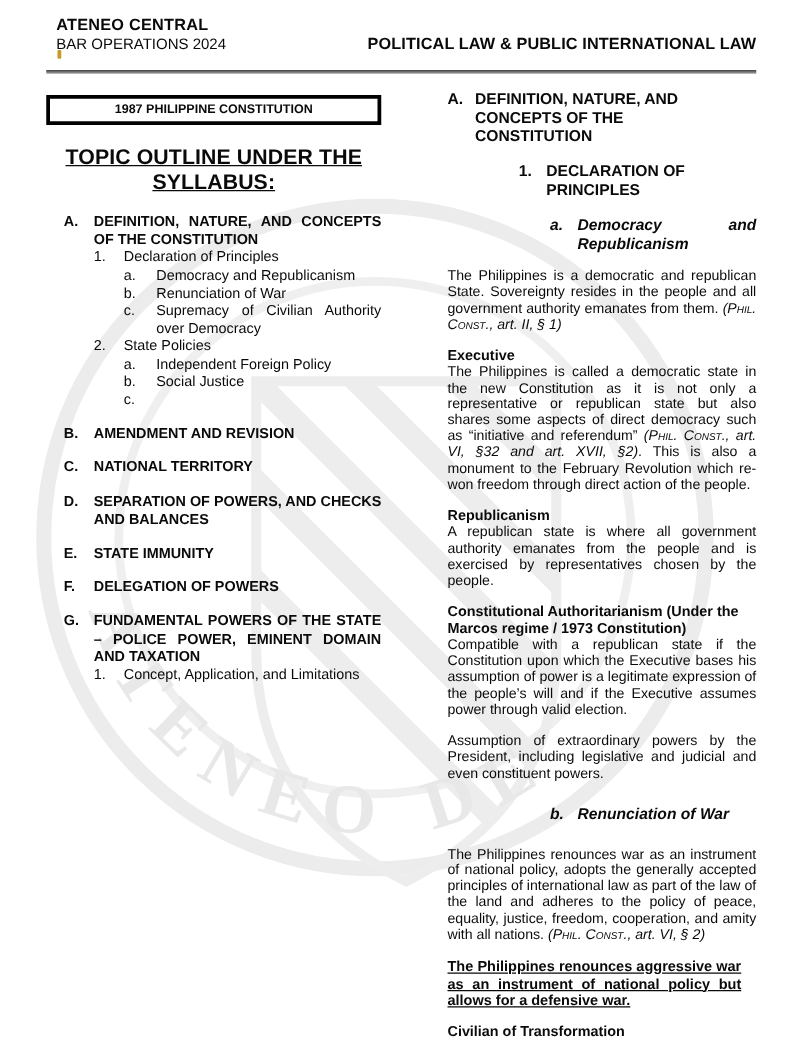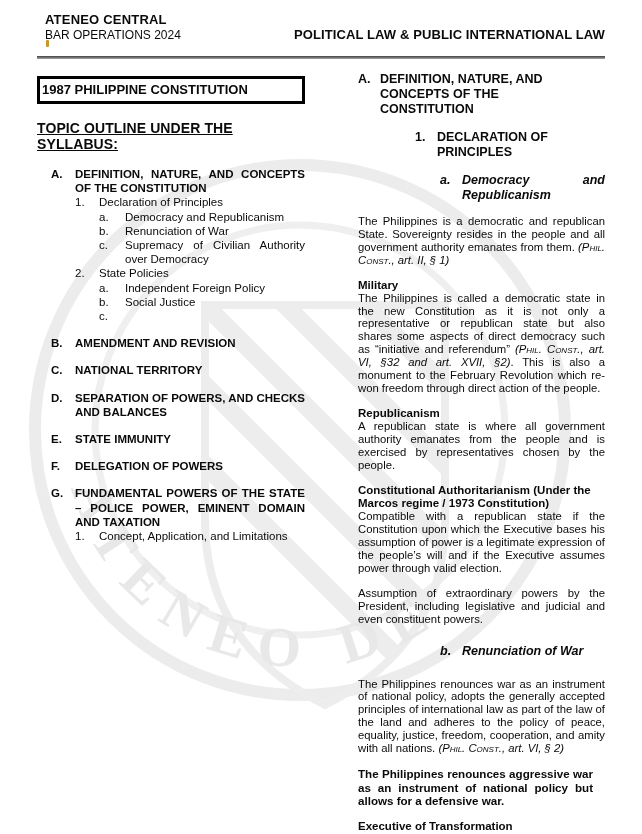--- a/index.html
+++ b/index.html
@@ -19,22 +19,22 @@
   .rule{position:absolute; left:37px; top:56px; width:568px; height:3px;
         background:linear-gradient(#414141,#a5a5a5);}
 
   .artifact{position:absolute; left:46px; top:40px; width:3px; height:7px; background:#c79a28; border-radius:1px;}
 
   
   .col-left{position:absolute; left:37px; top:76px; width:268px;}
   .col-right{position:absolute; left:358px; top:72px; width:247px;}
 
   
-  .title-box{border:3px solid #000; text-align:left; font-weight:bold; font-size:13px; padding:3px 2px 4px;}
-  .outline-head{margin-top:16px; text-align:left; font-weight:bold; font-size:14px; text-decoration:underline; letter-spacing:.1px;}
+  .title-box{border:3px solid #000; text-align:center; font-weight:bold; font-size:10px; padding:3px 2px 4px;}
+  .outline-head{margin-top:16px; text-align:center; font-weight:bold; font-size:17px; text-decoration:underline; letter-spacing:.1px;}
   .outline{margin-top:15px; font-size:11.5px; line-height:14.2px;}
   .o-row{display:flex;}
   .o-row .mk{flex:none;}
   .o-row .tx{flex:1; text-align:justify;}
   .lvl0{margin-left:14px;} .lvl0 .mk{width:24px;}
   .lvl0.b{font-weight:bold; text-transform:uppercase;}
   .lvl1{margin-left:38px;} .lvl1 .mk{width:24px;}
   .lvl2{margin-left:62px;} .lvl2 .mk{width:26px;}
   .sp{margin-top:13px;}
 
@@ -45,21 +45,21 @@
   .r-h1{margin-left:57px; margin-top:13px;}
   .r-h1 .tx{width:125px;}
   .r-ha{margin-left:82px; margin-top:13px; font-style:italic; line-height:14.5px;}
   .r-ha .tx{flex:1; text-align:justify;}
   .r-hb{margin-left:82px; margin-top:18px; margin-bottom:19px; font-style:italic;}
 
   .body-p{font-size:11.3px; line-height:12.9px; text-align:justify; margin:0 0 12px 0;}
   .body-p.first{margin-top:13px;}
   .mini-h{font-size:11.5px; font-weight:bold; line-height:13px; text-align:left; margin:0;}
   .mini-h.two{line-height:13.4px;}
-  .bold-p{font-size:11.6px; font-weight:bold; line-height:13.5px; text-align:justify; margin:0 12px 12px 0;}
+  .bold-p{font-size:11.6px; font-weight:bold; line-height:13.5px; text-align:justify; margin:0 12px 12px 0;text-decoration:underline;}
   .cite{font-style:italic;}
   .cite-sc{font-style:italic; font-variant:small-caps;}
 
   
   .watermark svg{display:block;}
 </style>
 </head>
 <body>
 
 <div class="page">
@@ -186,37 +186,37 @@
         <span class="tx">DECLARATION OF PRINCIPLES</span>
       </div>
 
       <div class="r-h r-ha">
         <span class="mk">a.</span>
         <span class="tx">Democracy and Republicanism</span>
       </div>
 
       <p class="body-p first"><span>The Philippines is a democratic and republican State. Sovereignty resides in the people and all government authority emanates from them. </span><span class="cite-sc">(Phil. Const., </span><span class="cite">art. II, § 1)</span></p>
 
-      <div class="mini-h">Military</div>
+      <div class="mini-h">Executive</div>
       <p class="body-p"><span>The Philippines is called a democratic state in the new Constitution as it is not only a representative or republican state but also shares some aspects of direct democracy such as “initiative and referendum” </span><span class="cite-sc">(Phil. Const., </span><span class="cite">art. VI, §32 and art. XVII, §2)</span><span>. This is also a monument to the February Revolution which re-won freedom through direct action of the people.</span></p>
 
       <div class="mini-h">Republicanism</div>
       <p class="body-p">A republican state is where all government authority emanates from the people and is exercised by representatives chosen by the people.</p>
 
       <div class="mini-h two">Constitutional Authoritarianism (Under the Marcos regime / 1973 Constitution)</div>
       <p class="body-p">Compatible with a republican state if the Constitution upon which the Executive bases his assumption of power is a legitimate expression of the people’s will and if the Executive assumes power through valid election.</p>
 
       <p class="body-p">Assumption of extraordinary powers by the President, including legislative and judicial and even constituent powers.</p>
 
       <div class="r-h r-hb">
         <span class="mk">b.</span>
         <span class="tx">Renunciation of War</span>
       </div>
 
       <p class="body-p"><span>The Philippines renounces war as an instrument of national policy, adopts the generally accepted principles of international law as part of the law of the land and adheres to the policy of peace, equality, justice, freedom, cooperation, and amity with all nations. </span><span class="cite-sc">(Phil. Const., </span><span class="cite">art. VI, § 2)</span></p>
 
       <p class="bold-p">The Philippines renounces aggressive war as an instrument of national policy but allows for a defensive war.</p>
 
-      <div class="mini-h">Executive of Transformation</div>
+      <div class="mini-h">Civilian of Transformation</div>
 
     </div>
   </div>
 </div>
 
 </body></html>

